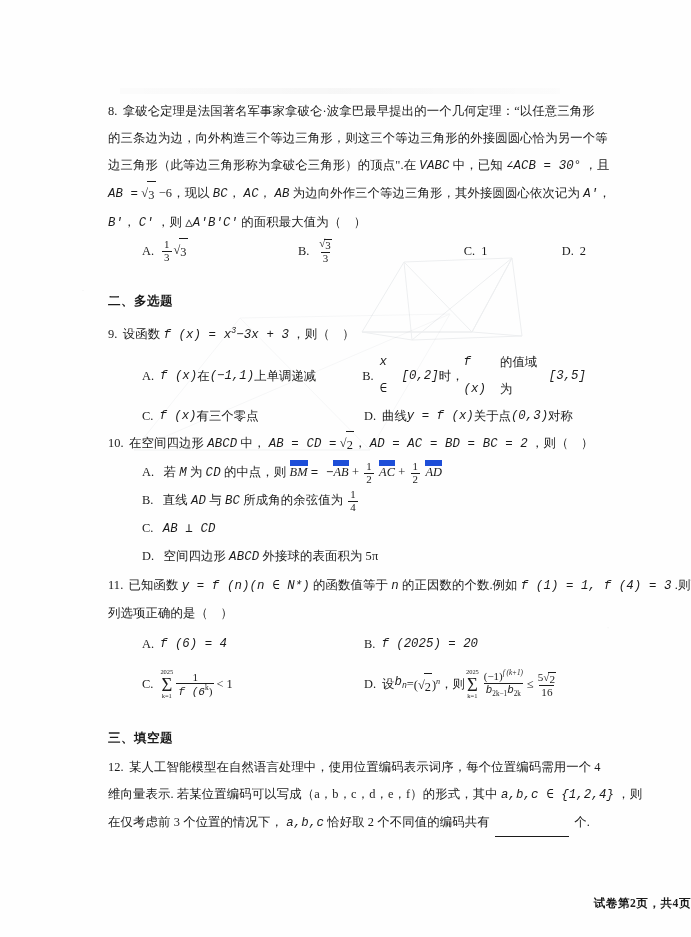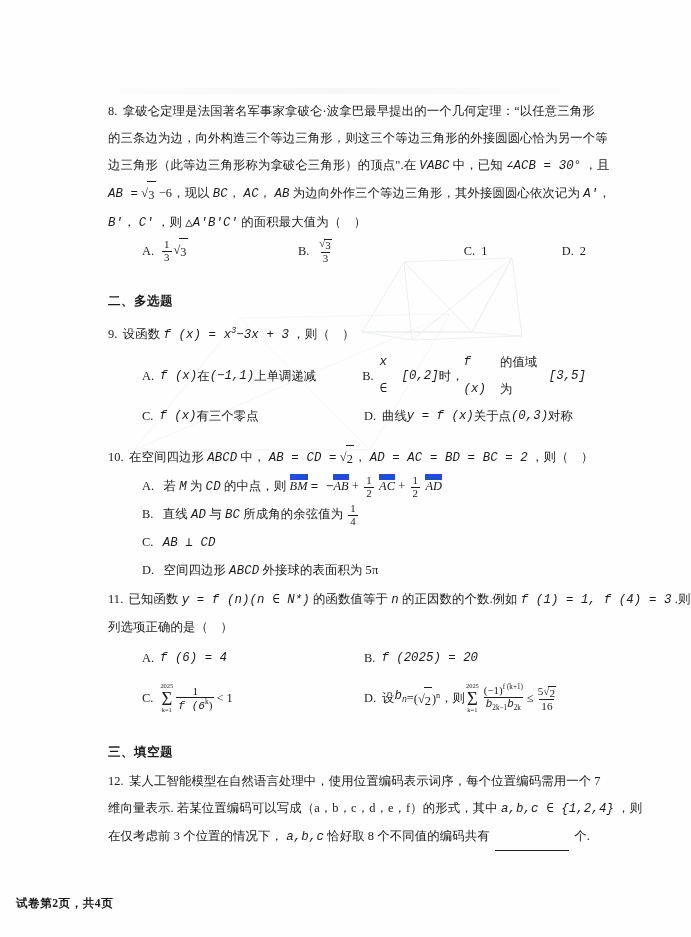--- a/index.html
+++ b/index.html
@@ -60,21 +60,21 @@
     line-height: 27px;
   }
   .opt {
     display: flex;
     align-items: center;
   }
   .opt-lab { margin-right: 6px; }
   .col-a { width: 222px; padding-left: 34px; box-sizing: border-box; }
   .col-b { width: 200px; }
   .opt-indent { padding-left: 34px; }
-  i, .it { }
+  i, .it { font-style: italic; }
   .math { font-style: italic; font-family: Liberation Mono, monospace; }
 
   
   .sqrt { display: inline-flex; align-items: flex-start; font-style: normal; }
   .sqrt > .rad { font-style: normal; margin-right: -1px; }
   .sqrt > .rnd {
     border-top: 1px solid #1b1b1b;
     padding: 0 1px;
     margin-top: 1px;
     font-style: normal;
@@ -120,21 +120,21 @@
     border-bottom: 1px solid #1b1b1b;
     width: 74px;
     margin: 0 2px;
     height: 0.95em;
     vertical-align: bottom;
   }
   .footer {
     position: absolute;
     left: 16px; right: 0;
     top: 896px;
-    text-align: left;
+    text-align: right;
     font-size: 11.6px;
     font-weight: bold;
     letter-spacing: 0.5px;
   }
   
   .speckle {
     position: absolute; inset: 0;
     pointer-events: none;
     opacity: 0.5;
     background-image:
@@ -280,21 +280,21 @@
           <span class="opt-lab">D.</span>
           <span>曲线</span>
           <span class="math">y = f (x)</span>
           <span>关于点</span>
           <span class="math">(0,3)</span>
           <span>对称</span>
         </div>
       </div>
     </div>
 
-    <div class="q-block" style="margin-top:14px">
+    <div class="q-block" style="margin-top:0">
       <div class="qline">
         <span class="num">10.</span>
         <span>在空间四边形</span>
         <span class="math">ABCD</span>
         <span>中，</span>
         <span class="math">AB = CD =</span>
         <span class="sqrt">
             <span class="rad">√</span>
             <span class="rnd">2</span>
           </span><span>，</span>
@@ -413,31 +413,31 @@
           </span>
         </div>
       </div>
     </div>
 
     <div class="sec-head" style="margin-top:24px">三、填空题</div>
 
     <div class="q-block">
       <div class="qline">
         <span class="num">12.</span>
-        <span>某人工智能模型在自然语言处理中，使用位置编码表示词序，每个位置编码需用一个 7</span>
+        <span>某人工智能模型在自然语言处理中，使用位置编码表示词序，每个位置编码需用一个 4</span>
       </div>
       <div class="qline">
         <span>维向量表示. 若某位置编码可以写成（a，b，c，d，e，f）的形式，其中</span>
         <span class="math">a,b,c ∈ {1,2,4}</span>
         <span>，则</span>
       </div>
       <div class="qline">
         <span>在仅考虑前 3 个位置的情况下，</span>
         <span class="math">a,b,c</span>
-        <span>恰好取 8 个不同值的编码共有</span>
+        <span>恰好取 2 个不同值的编码共有</span>
         <span class="blank-line"></span>
         <span>个.</span>
       </div>
     </div>
 
   </div>
 
   <div class="footer">试卷第2页，共4页</div>
   <div class="speckle"></div>
 </div>

